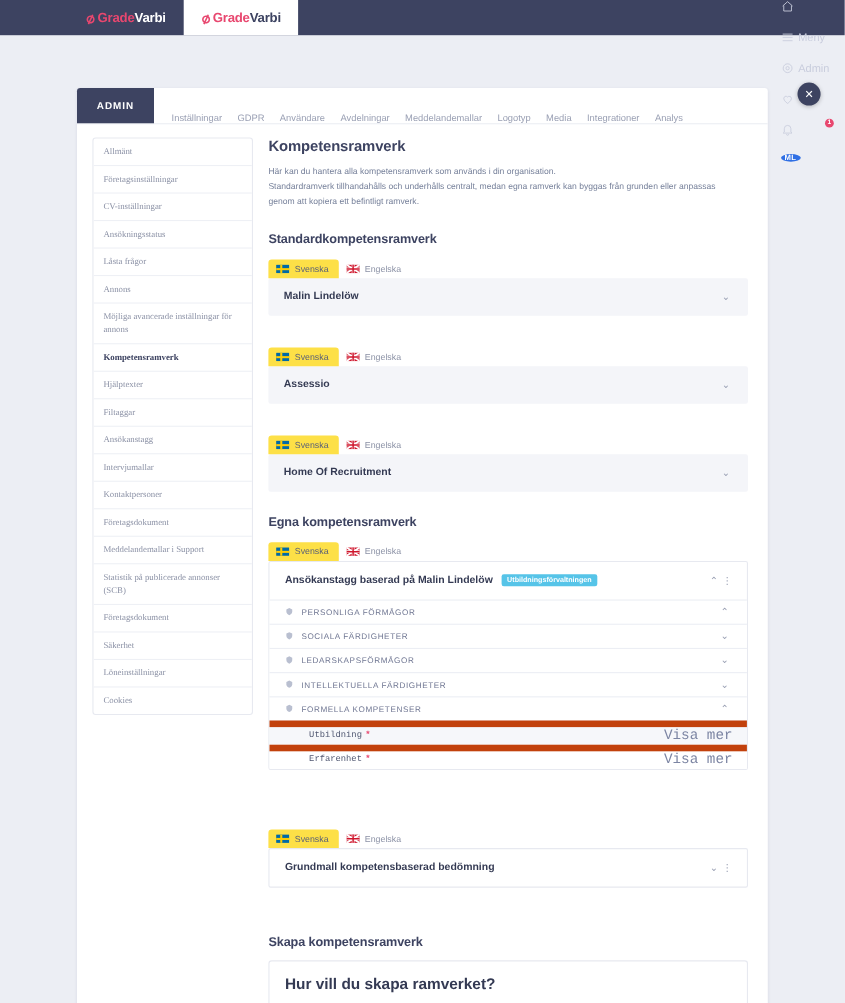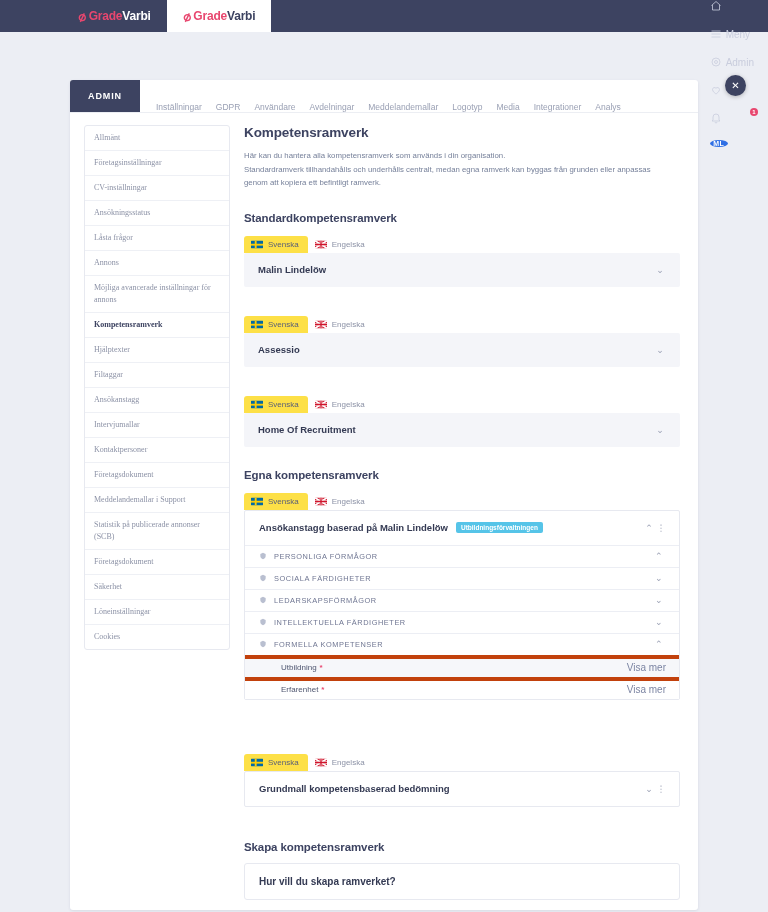--- a/index.html
+++ b/index.html
@@ -140,32 +140,32 @@
     border-top: 1px solid #eceef4; padding: 0 13px 0 14px;
     font-size: 7.4px; letter-spacing: .55px; color: #6f7692; cursor: pointer;
     background: #ffffff;
   }
   .grp .gicon { margin-right: 7px; display: inline-flex; }
   .grp .gicon svg { width: 8px; height: 8px; fill: #b9bfd0; }
   .grp-label { font-weight: 500; text-align: center; }
   .subrow {
     display: flex; align-items: center; min-height: 22px;
     padding: 0 13px 0 36px; font-size: 8px; color: #4f5670;
-    border-top: 4px solid #c2410c; background: #ffffff;
+    border-top: 6px solid #c2410c; background: #ffffff; font-family: Liberation Mono, monospace;
   }
   .subrow.alt { background: #f6f7fa; }
   .req { color: #e8476f; margin-left: 3px; font-weight: 700; }
-  .showmore { margin-left: auto; font-size: 10px; color: #7c85a3; cursor: pointer; }
+  .showmore { margin-left: auto; font-size: 13px; color: #7c85a3; cursor: pointer; }
 
   
   .create-box {
     border: 1px solid #e7e9f0; border-radius: 3px;
     display: flex; align-items: center; padding: 12px 14px; margin-top: 10px;
   }
-  .create-q { font-size: 10px; font-weight: 700; color: #343a53; }
+  .create-q { font-size: 14px; font-weight: 700; color: #343a53; }
   .btns { margin-left: auto; display: flex; align-items: center; gap: 8px; }
   .btn-outline {
     border: 1px solid #c5cade; background: #fff; color: #6b7392;
     font-size: 7.5px; padding: 5px 9px; border-radius: 3px; cursor: pointer;
     font-family: "Liberation Sans", sans-serif; white-space: nowrap;
   }
   .eller { font-size: 7px; color: #8c92a6; letter-spacing: .3px; }
 </style>
 </head>
 <body>
@@ -490,21 +490,21 @@
         </div>
         <div class="fw-card white">
           <div class="fw-head">
             <span class="fw-name">Grundmall kompetensbaserad bedömning</span>
             <span class="spacer"></span>
             <span class="chev">⌄</span>
             <span class="kebab">⋮</span>
           </div>
         </div>
 
-        <h2 class="section-title" style="margin-top:34px">Skapa kompetensramverk</h2>
+        <h2 class="section-title" style="margin-top:44px">Skapa kompetensramverk</h2>
 
         <div class="create-box">
           <span class="create-q">Hur vill du skapa ramverket?</span>
         </div>
 
       </div>
     </div>
   </div>
 
 </div>

